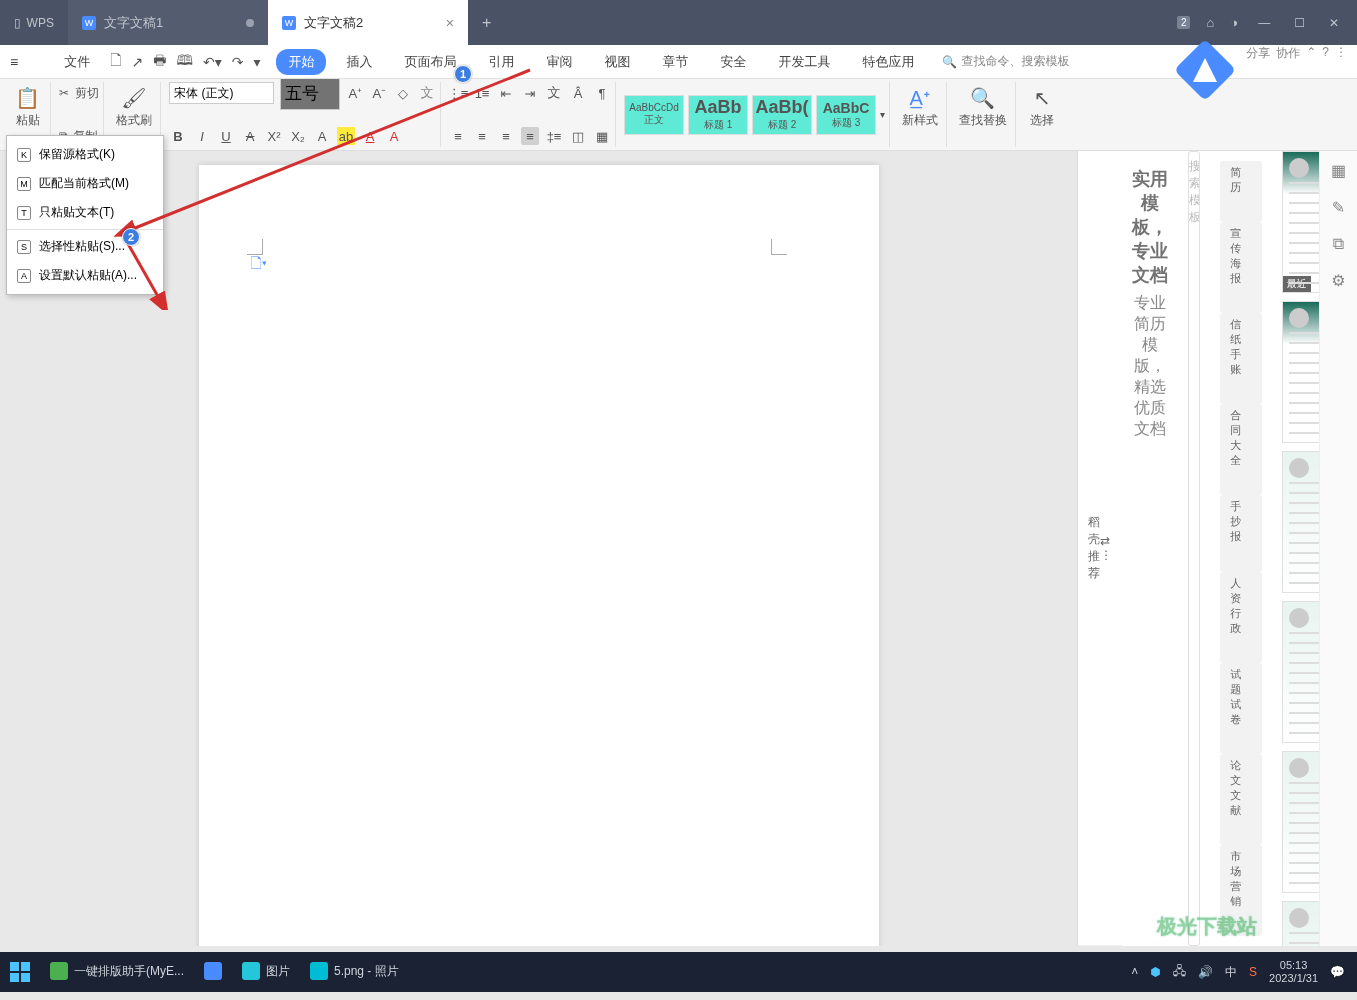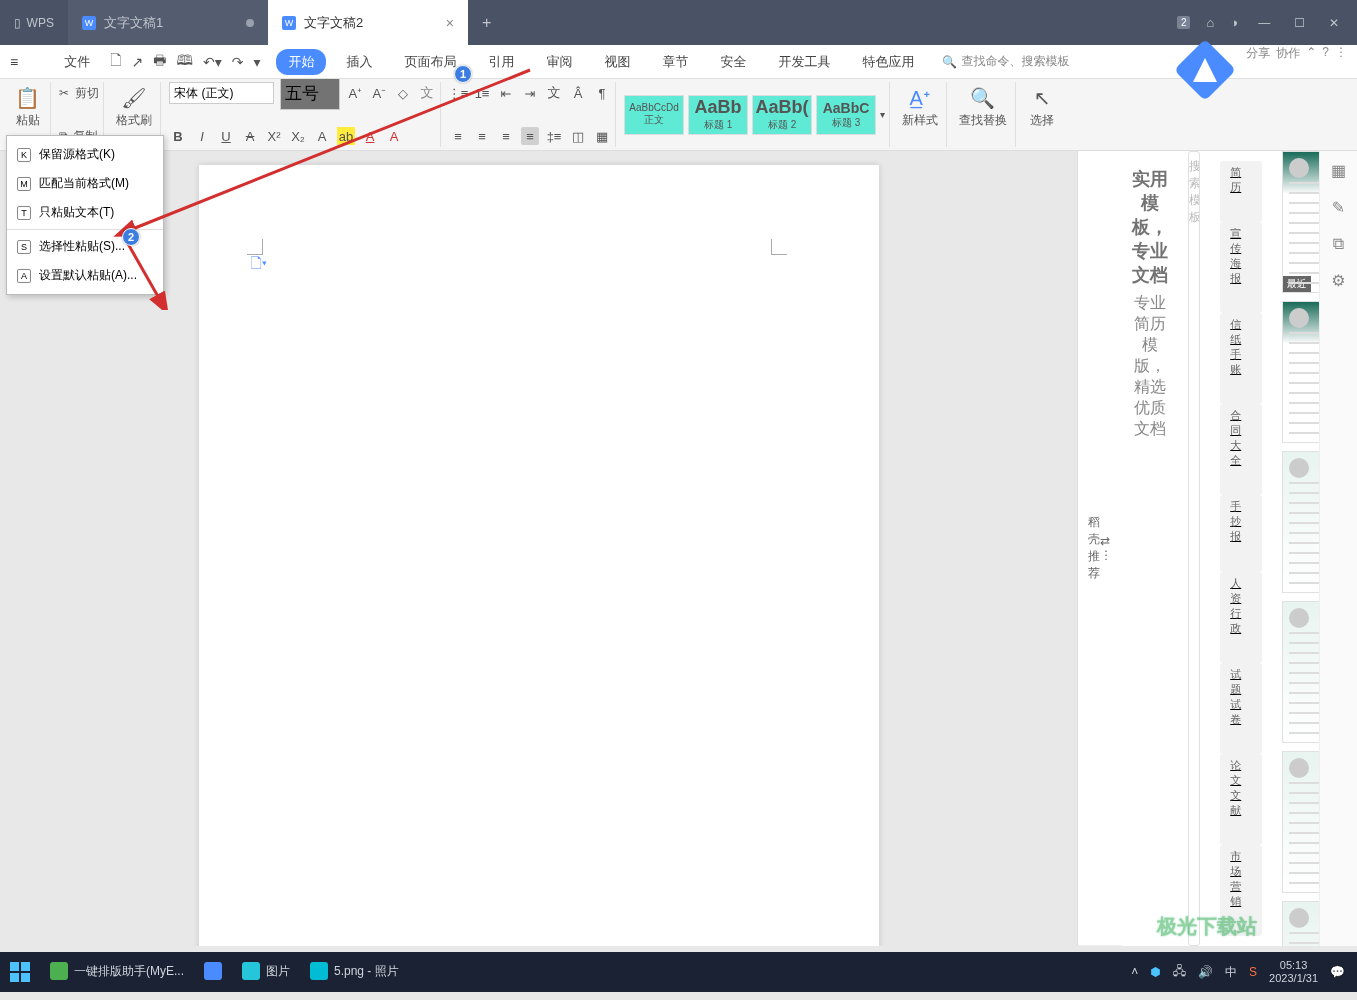--- a/index.html
+++ b/index.html
@@ -69,21 +69,21 @@
 
 .right-panel { width: 280px; background: #fff; border-left: 1px solid #ddd; display: flex; flex-direction: row; font-size: 12px; position:relative; }
 .rp-header { padding: 8px 10px; border-bottom: 1px solid #eee; color: #666; display:flex; align-items:center; justify-content:space-between; }
 .rp-hero { padding: 16px 10px; text-align: center; }
 .rp-hero h2 { font-size: 18px; color: #737373; font-weight: 600; }
 .rp-hero p { font-size: 16px; color: #888; margin-top: 6px; font-family: Liberation Serif, serif; }
 .rp-tabs { display: flex; border: 1px solid #e0e0e0; margin: 0 10px; border-radius: 3px; overflow: hidden; }
 .rp-tabs > div { flex: 1; text-align: center; padding: 6px 0; color: #666; border-right:1px solid #e0e0e0; }
 .rp-tabs > div:last-child { border-right:none; }
 .rp-tabs > div.search { color: #bbb; }
-.rp-tags { display: flex; flex-wrap: wrap; padding: 10px; text-decoration: underline; }
+.rp-tags { display: flex; flex-wrap: wrap; padding: 10px; }
 .rp-tag { padding: 4px 10px; background: #f2f2f2; border-radius: 3px; color: #666; font-size: 11px; }
 .rp-templates { display: flex; flex-wrap: wrap; gap: 8px; padding: 0 10px 10px; overflow-y:auto; }
 .tpl { width: 100px; height: 142px; background: linear-gradient(180deg,#e8f4f0,#fff); border: 1px solid #e0e0e0; position: relative; }
 .tpl::before { content:""; position:absolute; top:6px; left:6px; width:20px; height:20px; background:#ccc; border-radius:50%; }
 .tpl::after { content:""; position:absolute; top:30px; left:6px; right:6px; bottom:6px; background: repeating-linear-gradient(180deg,#ddd 0,#ddd 2px,transparent 2px,transparent 10px); }
 .tpl.v2 { background: linear-gradient(180deg,#1a6b5a,#fff 30%); }
 .tpl .badge-recent { position:absolute; bottom:0; left:0; background:#666; color:#fff; font-size:10px; padding:1px 4px; }
 .rp-toolstrip { position:absolute; right:0; top:0; bottom:0; width:38px; border-left:1px solid #eee; display:flex; flex-direction:column; align-items:center; padding-top:10px; gap:18px; color:#888; font-size:16px; background:#fafafa; }
 
 

